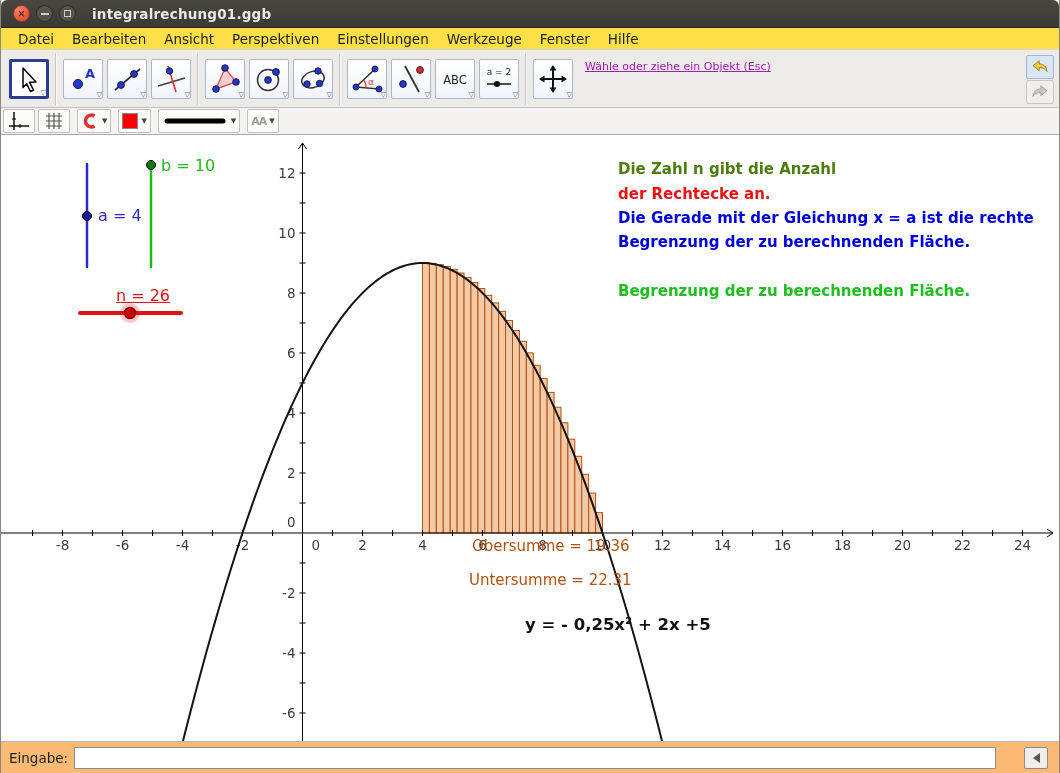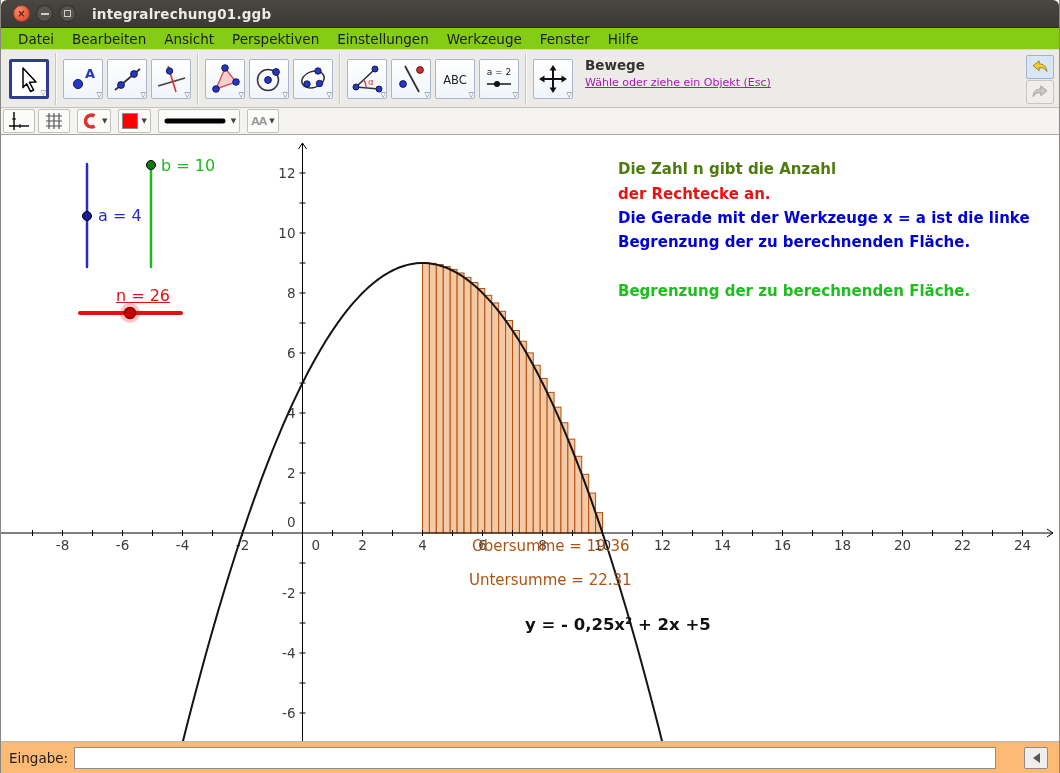--- a/index.html
+++ b/index.html
@@ -14,21 +14,21 @@
     background:linear-gradient(#4a4742,#3b3934);border-radius:6px 6px 0 0;
     display:flex;align-items:center;border-bottom:1px solid #2a2825;}
   .winbtn{width:17px;height:17px;border-radius:50%;margin-left:6px;position:relative;
     display:flex;align-items:center;justify-content:center;font-size:10px;line-height:1;}
   #btn-close{background:radial-gradient(circle at 35% 30%,#f98d6d,#e8593c 60%,#c64d33);border:1px solid #9e3a22;color:#5b1d0e;font-weight:bold;margin-left:12px;}
   #btn-min,#btn-max{background:#56534c;border:1px solid #2e2c28;color:#cfccc5;}
   #btn-max span{display:block;width:7px;height:7px;border:1.5px solid #cfccc5;}
   #btn-min span{display:block;width:8px;height:0;border-top:2px solid #cfccc5;}
   #window-title{color:#eceae6;font-weight:bold;font-size:13.5px;margin-left:16px;letter-spacing:.2px;}
   
-  #menubar{position:absolute;left:0;top:28px;width:100%;height:22px;background:#84cc16;
+  #menubar{position:absolute;left:0;top:28px;width:100%;height:22px;background:#fde047;
     border-bottom:1px solid #d8d6d2;display:flex;align-items:center;padding-left:8px;}
   .menu-item{font-size:13.5px;color:#1d1d1d;padding:2px 9px;cursor:default;}
   
   #toolbar{position:absolute;left:0;top:50px;width:100%;height:58px;background:#edebe8;
     border-bottom:1px solid #c3c1bd;}
   #toolbar-left{position:absolute;left:8px;top:0;height:100%;display:flex;align-items:center;}
   .tool-btn{width:40px;height:40px;background:linear-gradient(#ffffff,#f0f4fa);
     border:1px solid #a9b6cc;border-radius:2px;margin-right:4px;position:relative;cursor:pointer;}
   .tool-btn.sel{border:3px solid #2f3c96;background:#fff;}
   .tool-btn svg{position:absolute;left:50%;top:50%;width:32px;height:32px;transform:translate(-50%,-50%);}
@@ -196,21 +196,20 @@
         <div class="tool-btn">
           <svg viewBox="0 0 32 32" font-family="DejaVu Sans">
             <line x1="16" y1="6" x2="16" y2="26" stroke="#111" stroke-width="2"></line>
             <line x1="6" y1="16" x2="26" y2="16" stroke="#111" stroke-width="2"></line>
             <path d="M16 2 l-3.5 5.5 h7 Z M16 30 l-3.5 -5.5 h7 Z M2 16 l5.5 -3.5 v7 Z M30 16 l-5.5 -3.5 v7 Z" fill="#111"></path>
           </svg>
           <span class="dd">▽</span>
         </div>
       </div>
     <div id="active-tool">
-      <div class="t1">Bewege</div>
       <div class="t2">Wähle oder ziehe ein Objekt (Esc)</div>
     </div>
     <div id="undo-redo">
       <div class="ur-btn" id="undo-button">
         <svg width="20" height="18" viewBox="0 0 24 22">
           <path d="M3.5 9.5 L11 3.5 L11 7.2 C16.5 7.2 20 10.5 20.5 16.5 C18 12.5 14.8 11.6 11 11.8 L11 15.5 Z" fill="#f2ce3a" stroke="#8a7414" stroke-width="1"></path>
         </svg>
       </div>
       <div class="ur-btn" id="redo-button">
         <svg width="20" height="18" viewBox="0 0 24 22">
@@ -395,21 +394,21 @@
     <div class="gtext slider-label" id="label-a" style="color: rgb(42, 42, 204);">a = 4</div>
     <div class="gtext slider-label" id="label-b" style="color: rgb(29, 186, 29);">b = 10</div>
     <div class="gtext slider-label" id="label-n" style="color: rgb(224, 18, 18); text-decoration: underline;">n = 26</div>
 
     <div class="gtext" id="sum-upper" style="color: rgb(176, 82, 15);">Obersumme = 19.36</div>
     <div class="gtext" id="sum-lower" style="color: rgb(176, 82, 15);">Untersumme = 22.31</div>
     <div class="gtext" id="formula">y = - 0,25x² + 2x +5</div>
 
     <div class="gtext ann" id="ann0" style="color: #4d7c0f;">Die Zahl n gibt die Anzahl</div>
     <div class="gtext ann" id="ann1" style="color: rgb(238, 17, 17);">der Rechtecke an.</div>
-    <div class="gtext ann" id="ann2" style="color: rgb(0, 0, 221);">Die Gerade mit der Werkzeuge x = a ist die linke</div>
+    <div class="gtext ann" id="ann2" style="color: rgb(0, 0, 221);">Die Gerade mit der Gleichung x = a ist die rechte</div>
     <div class="gtext ann" id="ann3" style="color: rgb(0, 0, 221);">Begrenzung der zu berechnenden Fläche.</div>
     <div class="gtext ann" id="ann5" style="color: rgb(30, 190, 30);">Begrenzung der zu berechnenden Fläche.</div>
   </div>
 
   <div id="inputbar">
     <span id="input-label">Eingabe:</span>
     <input id="algebra-input" value="" style="">
     <div id="help-toggle">
       <div class="tri"></div>
     </div>

